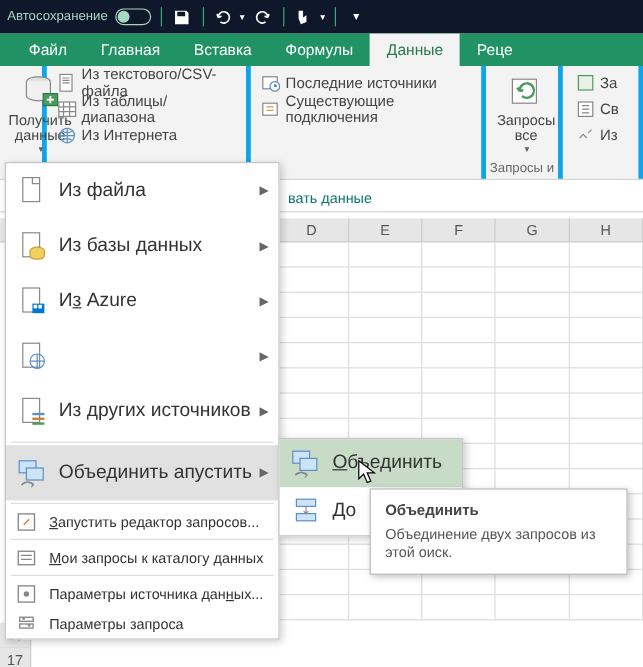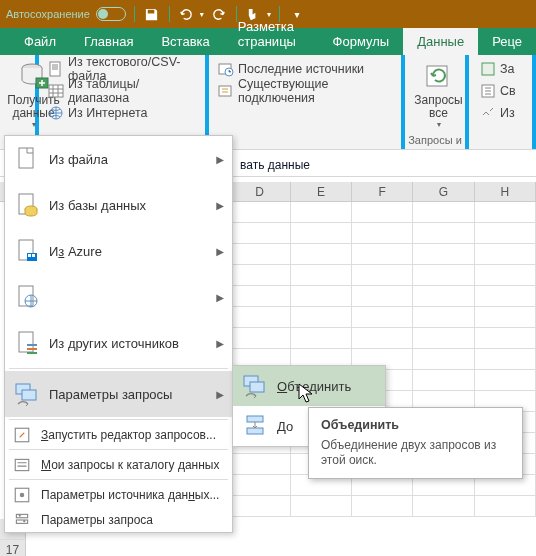--- a/index.html
+++ b/index.html
@@ -1,19 +1,19 @@
 <!DOCTYPE html>
 <html><head>
 <meta charset="utf-8">
 <style>
 * { margin: 0; padding: 0; box-sizing: border-box; font-family: "Segoe UI", Arial, sans-serif; }
 body { background: #fff; width: 536px; height: 556px; overflow: hidden; position: relative; font-size: 12.5px; }
 
 
-.titlebar { height: 28px; background: #a16207; display: flex; align-items: center; padding: 0 6px; gap: 6px; }
+.titlebar { height: 28px; background: #0f172a; display: flex; align-items: center; padding: 0 6px; gap: 6px; }
 .autosave-label { color: #a6d7c2; font-size: 11px; }
 .autosave-toggle { width: 30px; height: 14px; border: 1px solid #a6d7c2; border-radius: 7px; position: relative; }
 .autosave-toggle::after { content: ""; position: absolute; left: 1px; top: 1px; width: 10px; height: 10px; background: #a6d7c2; border-radius: 50%; }
 .tb-icon { width: 18px; height: 18px; display: flex; align-items: center; justify-content: center; color: #fff; cursor: pointer; }
 .tb-sep { width: 1px; height: 16px; background: #3da87b; margin: 0 2px; }
 .tb-drop { font-size: 8px; color: #fff; margin-left: -2px; }
 
 
 .ribbon-tabs { height: 27px; background: #209263; display: flex; align-items: flex-end; padding-left: 10px; }
 .tab { padding: 6px 14px; color: #fff; font-size: 13px; cursor: pointer; }
@@ -40,21 +40,21 @@
 .cell { border-right: 1px solid #ddd; border-bottom: 1px solid #ddd; }
 .fxbar { position: absolute; top: 4px; left: 0; right: 0; height: 23px; display: flex; align-items: center; border-bottom: 1px solid #d6d6d6; background: #fff; }
 
 
 .menu { position: absolute; top: 135px; left: 4px; width: 229px; background: #fff; border: 1px solid #c6c6c6; box-shadow: 2px 2px 6px rgba(0,0,0,0.2); }
 .menu-item { display: flex; align-items: center; height: 46px; padding: 0 8px; cursor: pointer; position: relative; }
 .menu-item.small { height: 25px; }
 .menu-item:hover, .menu-item.hover { background: #e1e1e1; }
 .menu-icon { width: 28px; height: 28px; margin-right: 8px; flex-shrink: 0; }
 .menu-icon.sm { width: 18px; height: 18px; margin-right: 10px; }
-.menu-label { font-size: 13px; color: #333; }
+.menu-label { font-size: 16px; color: #333; }
 .menu-sub { position: absolute; right: 8px; font-size: 10px; color: #666; }
 .menu-sep { height: 1px; background: #dcdcdc; margin: 2px 4px; }
 
 
 .submenu { position: absolute; top: 365px; left: 232px; width: 154px; background: #fff; border: 1px solid #c6c6c6; box-shadow: 2px 2px 6px rgba(0,0,0,0.2); }
 .sub-item { display: flex; align-items: center; height: 40px; padding: 0 8px; cursor: pointer; }
 .sub-item.hover { background: #c7dbc7; }
 
 
 .tooltip { position: absolute; top: 407px; left: 308px; width: 215px; background: #fff; border: 1px solid #b7b7b7; box-shadow: 2px 2px 6px rgba(0,0,0,0.25); padding: 10px 12px; }
@@ -98,21 +98,20 @@
     </span>
   <span class="tb-drop">▾</span>
   <span class="tb-sep"></span>
   <span class="tb-icon" style="font-size:10px">▾</span>
 </div>
 
 <div class="ribbon-tabs">
   <div class="tab">Файл</div>
   <div class="tab">Главная</div>
   <div class="tab">Вставка</div>
-  <div class="tab">Разметка страницы</div>
   <div class="tab">Формулы</div>
   <div class="tab active">Данные</div>
   <div class="tab">Реце</div>
 </div>
 
 <div class="ribbon">
   <div class="rg" style="width:39px">
     <div class="big-btn">
       <svg class="big-icon" viewBox="0 0 32 32">
           <ellipse cx="14" cy="8" rx="10" ry="4" fill="#e0e0e0" stroke="#888"></ellipse>
@@ -196,21 +195,21 @@
         <svg class="small-icon" viewBox="0 0 16 16">
           <path d="M3 10l3-3 3 3M10 6l3-3" stroke="#888" fill="none"></path>
         </svg>
         <span>Из</span>
       </div>
   </div>
 </div>
 
 <div class="sheet-area">
   <div class="fxbar">
-    <div style="margin-left:240px;font-size:12px;color:#0f172a">вать данные</div>
+    <div style="margin-left:240px;font-size:12px;color:#0f766e">вать данные</div>
   </div>
   <div class="colheaders">
     <div class="colh" style="width:232px"></div>
     <div class="colh" style="width:62px">D</div>
     <div class="colh" style="width:62px">E</div>
     <div class="colh" style="width:62px">F</div>
     <div class="colh" style="width:62px">G</div>
     <div class="colh" style="width:62px">H</div>
   </div>
   <div class="cells">
@@ -389,21 +388,21 @@
     <span class="menu-sub">▶</span>
   </div>
   <div class="menu-sep"></div>
   <div class="menu-item hover">
     <svg class="menu-icon" viewBox="0 0 28 28">
         <rect x="3" y="4" width="14" height="10" fill="#cde3f7" stroke="#5a8fc7"></rect>
         <rect x="9" y="10" width="14" height="10" fill="#cde3f7" stroke="#5a8fc7"></rect>
         <path d="M5 24c3-3 7-3 10 0" fill="none" stroke="#888" stroke-width="1.5"></path>
         <path d="M15 24l-2-2M15 24l-2 2" stroke="#888"></path>
       </svg>
-    <span class="menu-label">Параметры запросы</span>
+    <span class="menu-label">Объединить апустить</span>
     <span class="menu-sub">▶</span>
   </div>
   <div class="menu-sep"></div>
   <div class="menu-item small">
     <svg class="menu-icon sm" viewBox="0 0 16 16">
         <rect x="2" y="2" width="12" height="12" fill="#fff" stroke="#888"></rect>
         <path d="M10 6l-4 4" stroke="#d47a3a"></path>
       </svg>
     <span class="menu-label" style="font-size:12px"><span class="underline">З</span>апустить редактор запросов...</span>
   </div>

